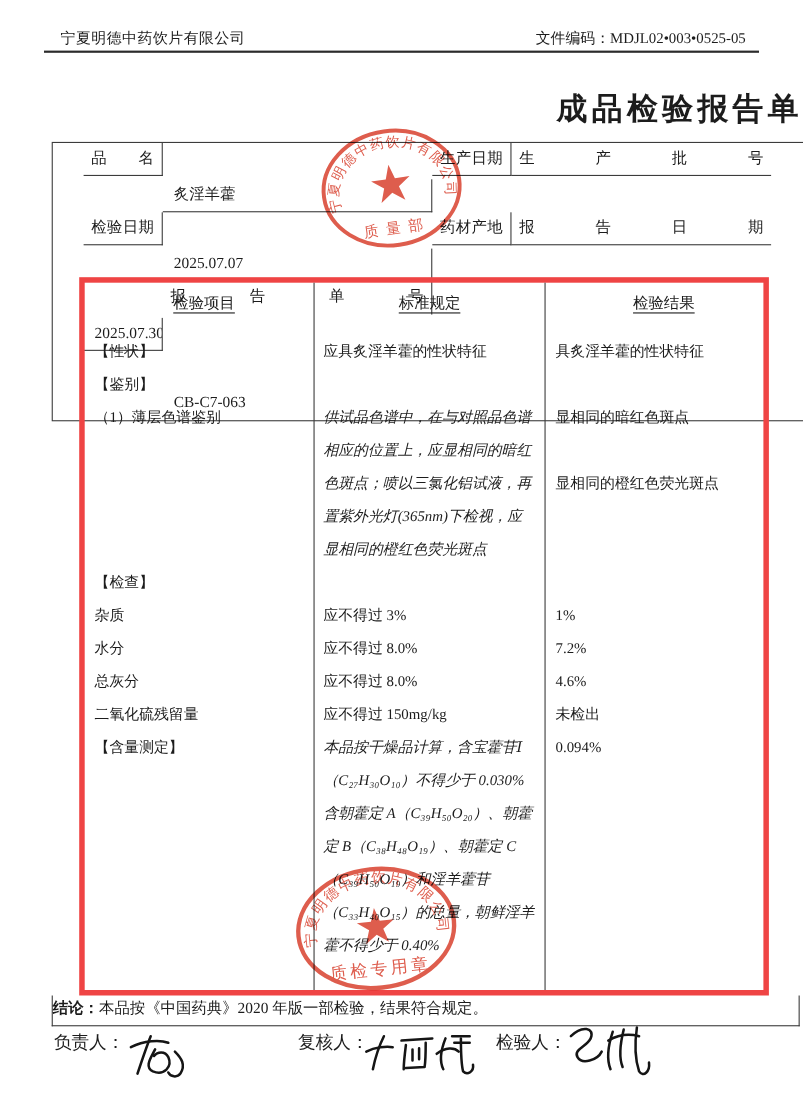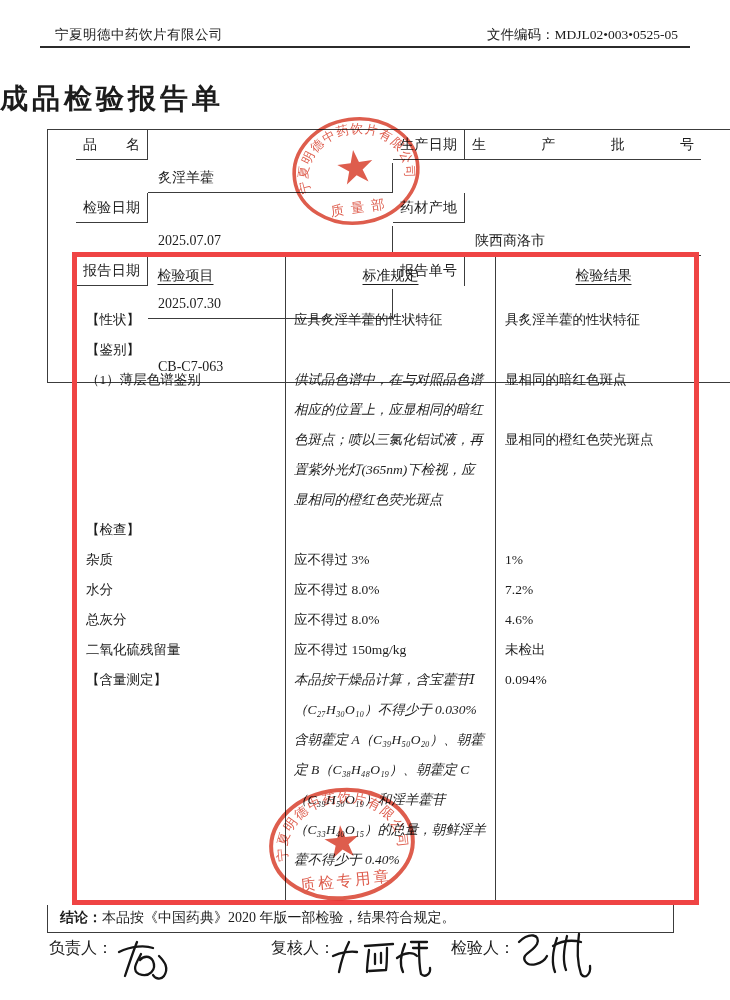--- a/index.html
+++ b/index.html
@@ -12,21 +12,21 @@
     overflow:hidden;
   }
   .abs { position:absolute; }
 
   
   .company-name { left:55px; top:26px; font-size:13.5px; letter-spacing:.5px; }
   .doc-code { right:52px; top:26px; font-size:13.5px; }
   .head-rule { left:40px; top:46px; width:650px; height:0; border-top:2px solid #2b2b2b; }
   .page-title {
     left:0; top:80px; width:730px;
-    text-align:left; font-size:28px; font-weight:bold; letter-spacing:4px;
+    text-align:right; font-size:28px; font-weight:bold; letter-spacing:4px;
   }
 
   
   .info {
     left:47px; top:129px; width:699px;
     display:grid; grid-template-columns:72px 245px 72px 236px;
     border:1px solid #3c3c3c;
     background:transparent;
     padding-left:28px;
   }
@@ -57,23 +57,23 @@
   .main .col-head span { text-decoration:underline; text-underline-offset:4px; }
   .ln { height:30px; line-height:30px; white-space:nowrap; overflow:visible; }
   .para { line-height:30px;font-style:italic; }
   .h30{height:30px;} .h60{height:60px;} .h90{height:90px;} .h120{height:120px;} .h150{height:150px;}
   .pad1 { padding-left:9px; }
   .pad2 { padding-left:8px; padding-right:8px; }
   .pad3 { padding-left:9px; }
 
   
   .conclusion {
-    left:47px; top:905px; width:627px; height:28px;
+    left:47px; top:905px; width:680px; height:28px;
     border:1px solid #3c3c3c; border-top:none;
-    line-height:26px; font-size:14px; padding-left:12px; white-space:nowrap;
+    line-height:26px; font-size:14px; padding-left:0; white-space:nowrap;
   }
   .conclusion b { font-weight:bold; }
   .signrow { left:47px; top:936px; width:627px; height:50px; font-size:16px; }
   .signrow .slabel { position:absolute; top:2px; }
   .sig { position:absolute; }
   .sig path { fill:none; stroke:#151515; stroke-width:2.3; stroke-linecap:round; stroke-linejoin:round; }
 
   
   .stamp { pointer-events:none; mix-blend-mode:multiply; opacity:.85; }
   .stamp-top { left:288px; top:113px; width:136px; height:116px; transform:rotate(-8deg); }
@@ -90,21 +90,20 @@
 <div class="abs info">
   <div class="lbl">品名</div>
   <div class="val">炙淫羊藿</div>
   <div class="lbl">生产日期</div>
 
   <div class="lbl">生产批号</div>
   <div class="lbl">检验日期</div>
   <div class="val">2025.07.07</div>
 
   <div class="lbl">药材产地</div>
-  <div class="val">陕西商洛市</div>
   <div class="lbl">报告日期</div>
   <div class="val">2025.07.30</div>
 
   <div class="lbl last-row">报告单号</div>
   <div class="val span3 last-row">CB-C7-063</div>
 </div>
 
 <div class="abs main">
 
   <div class="col pad1">

